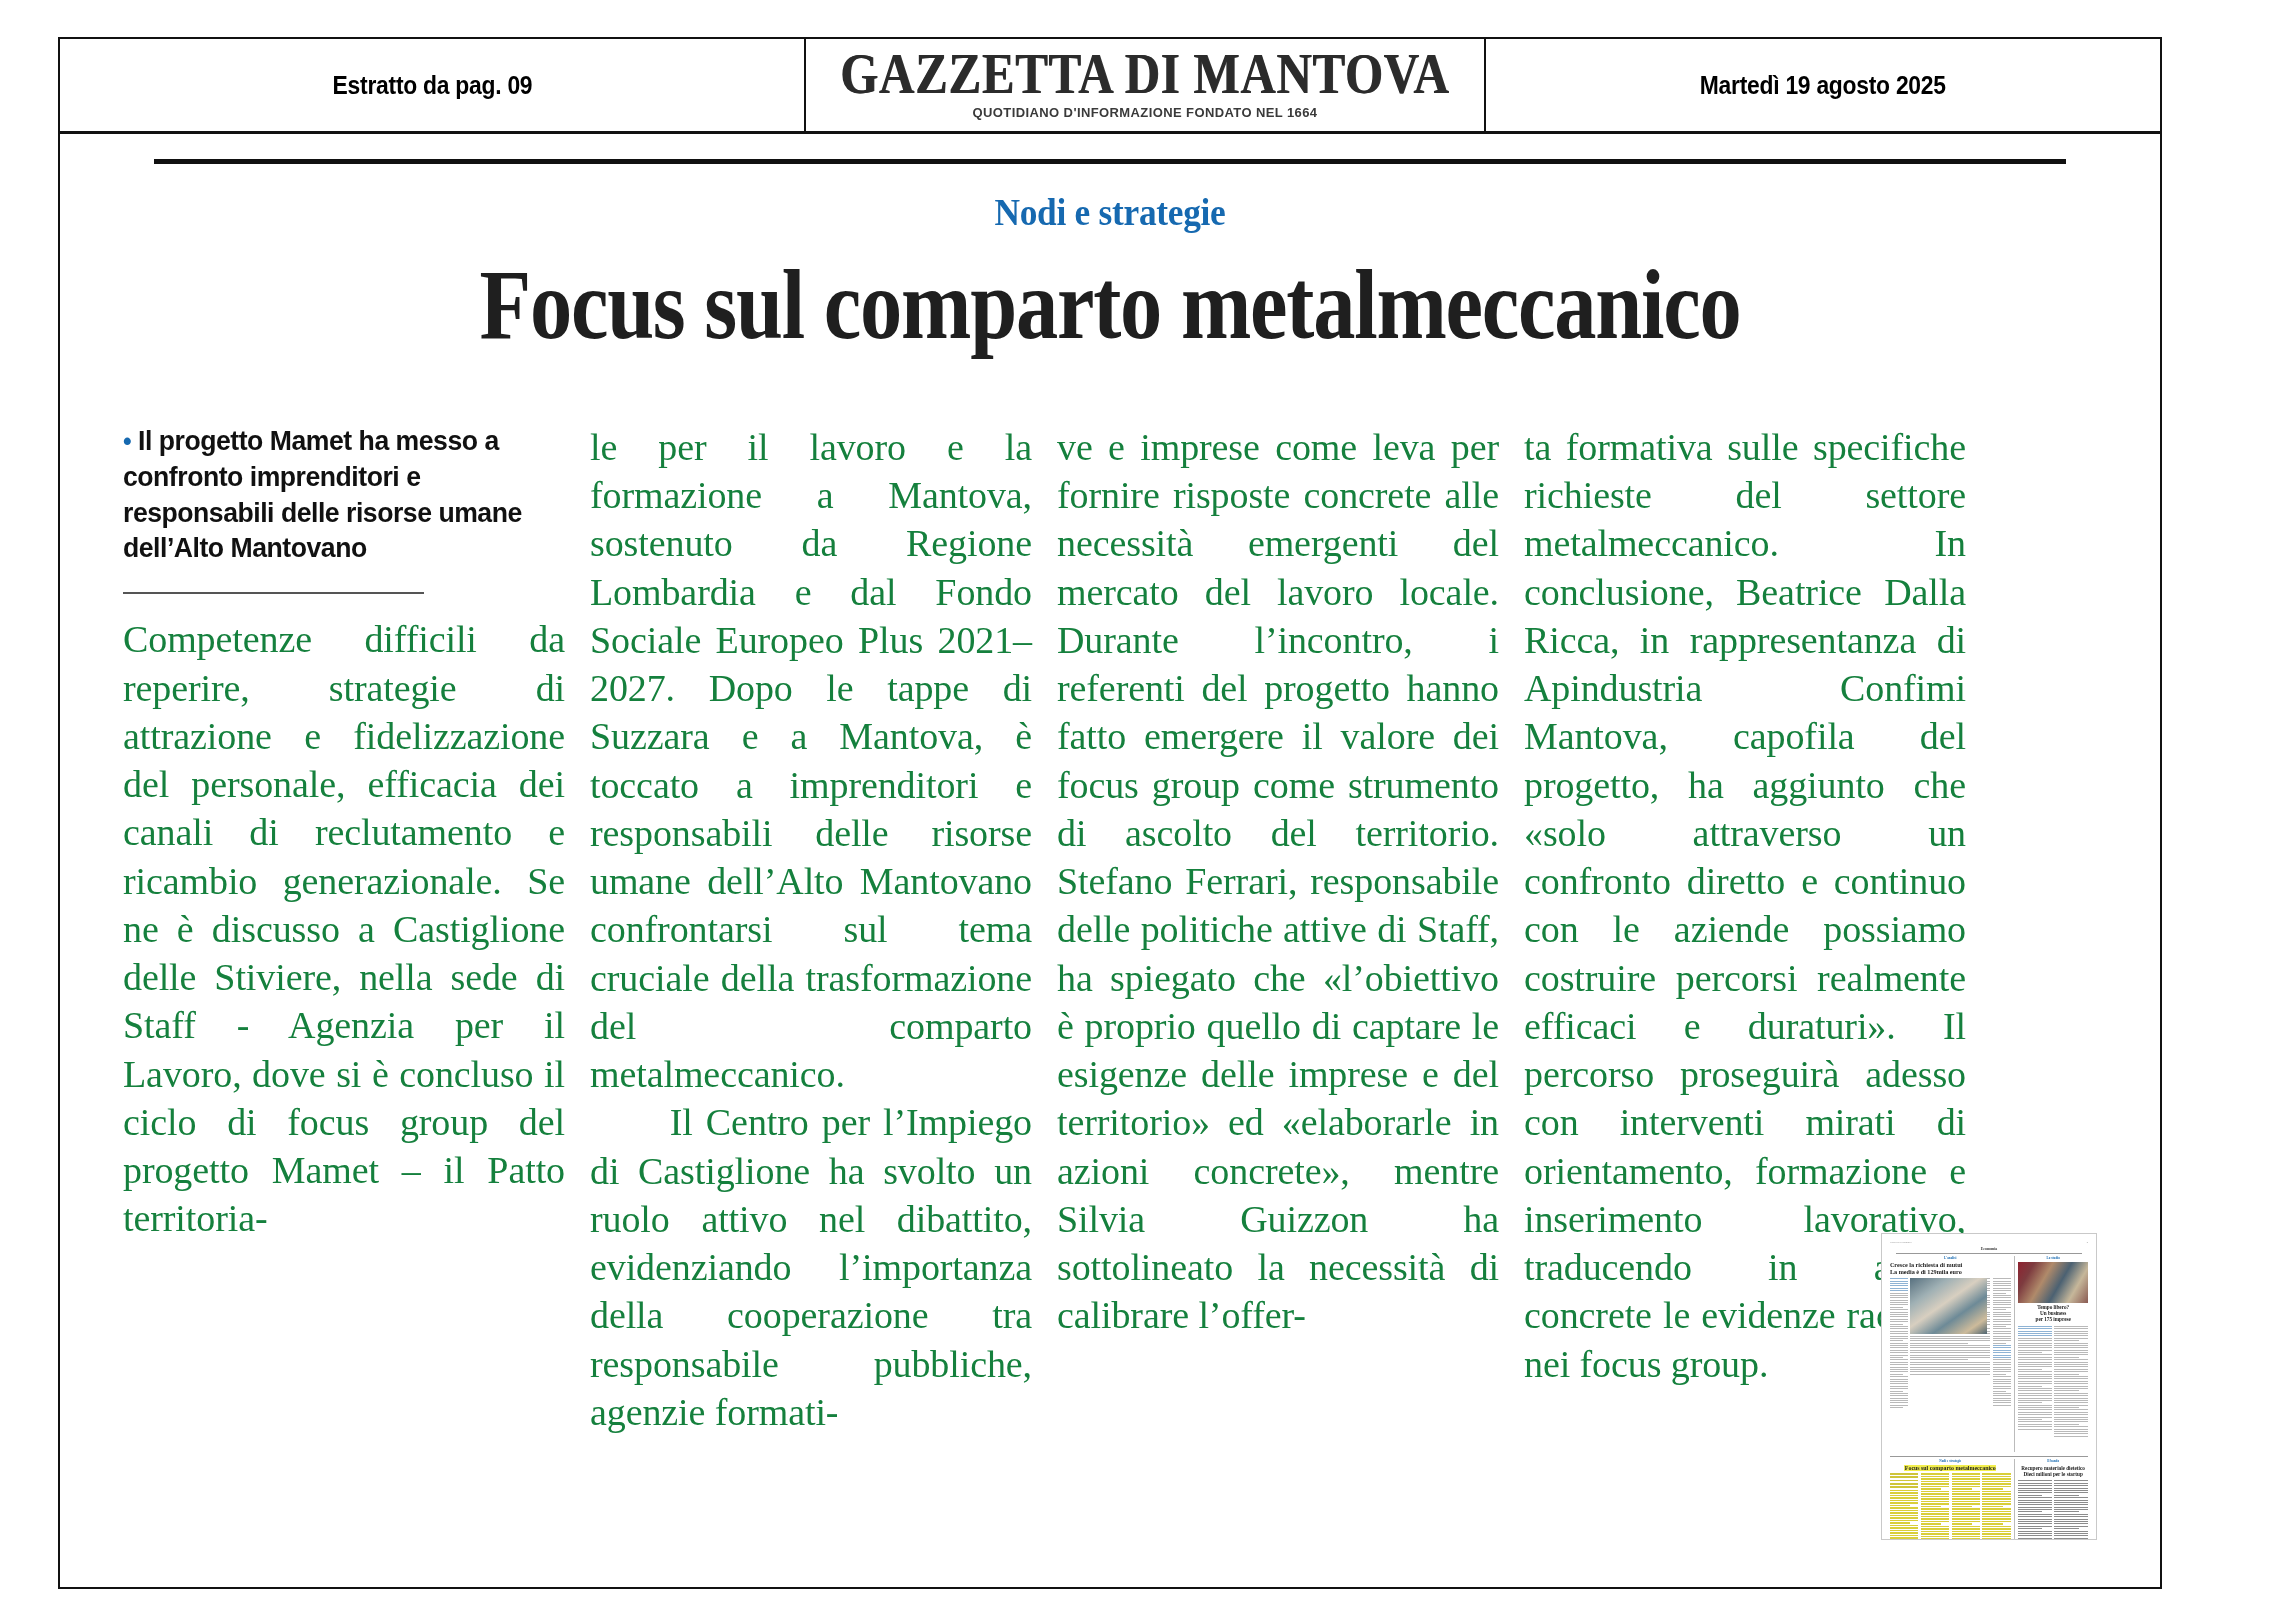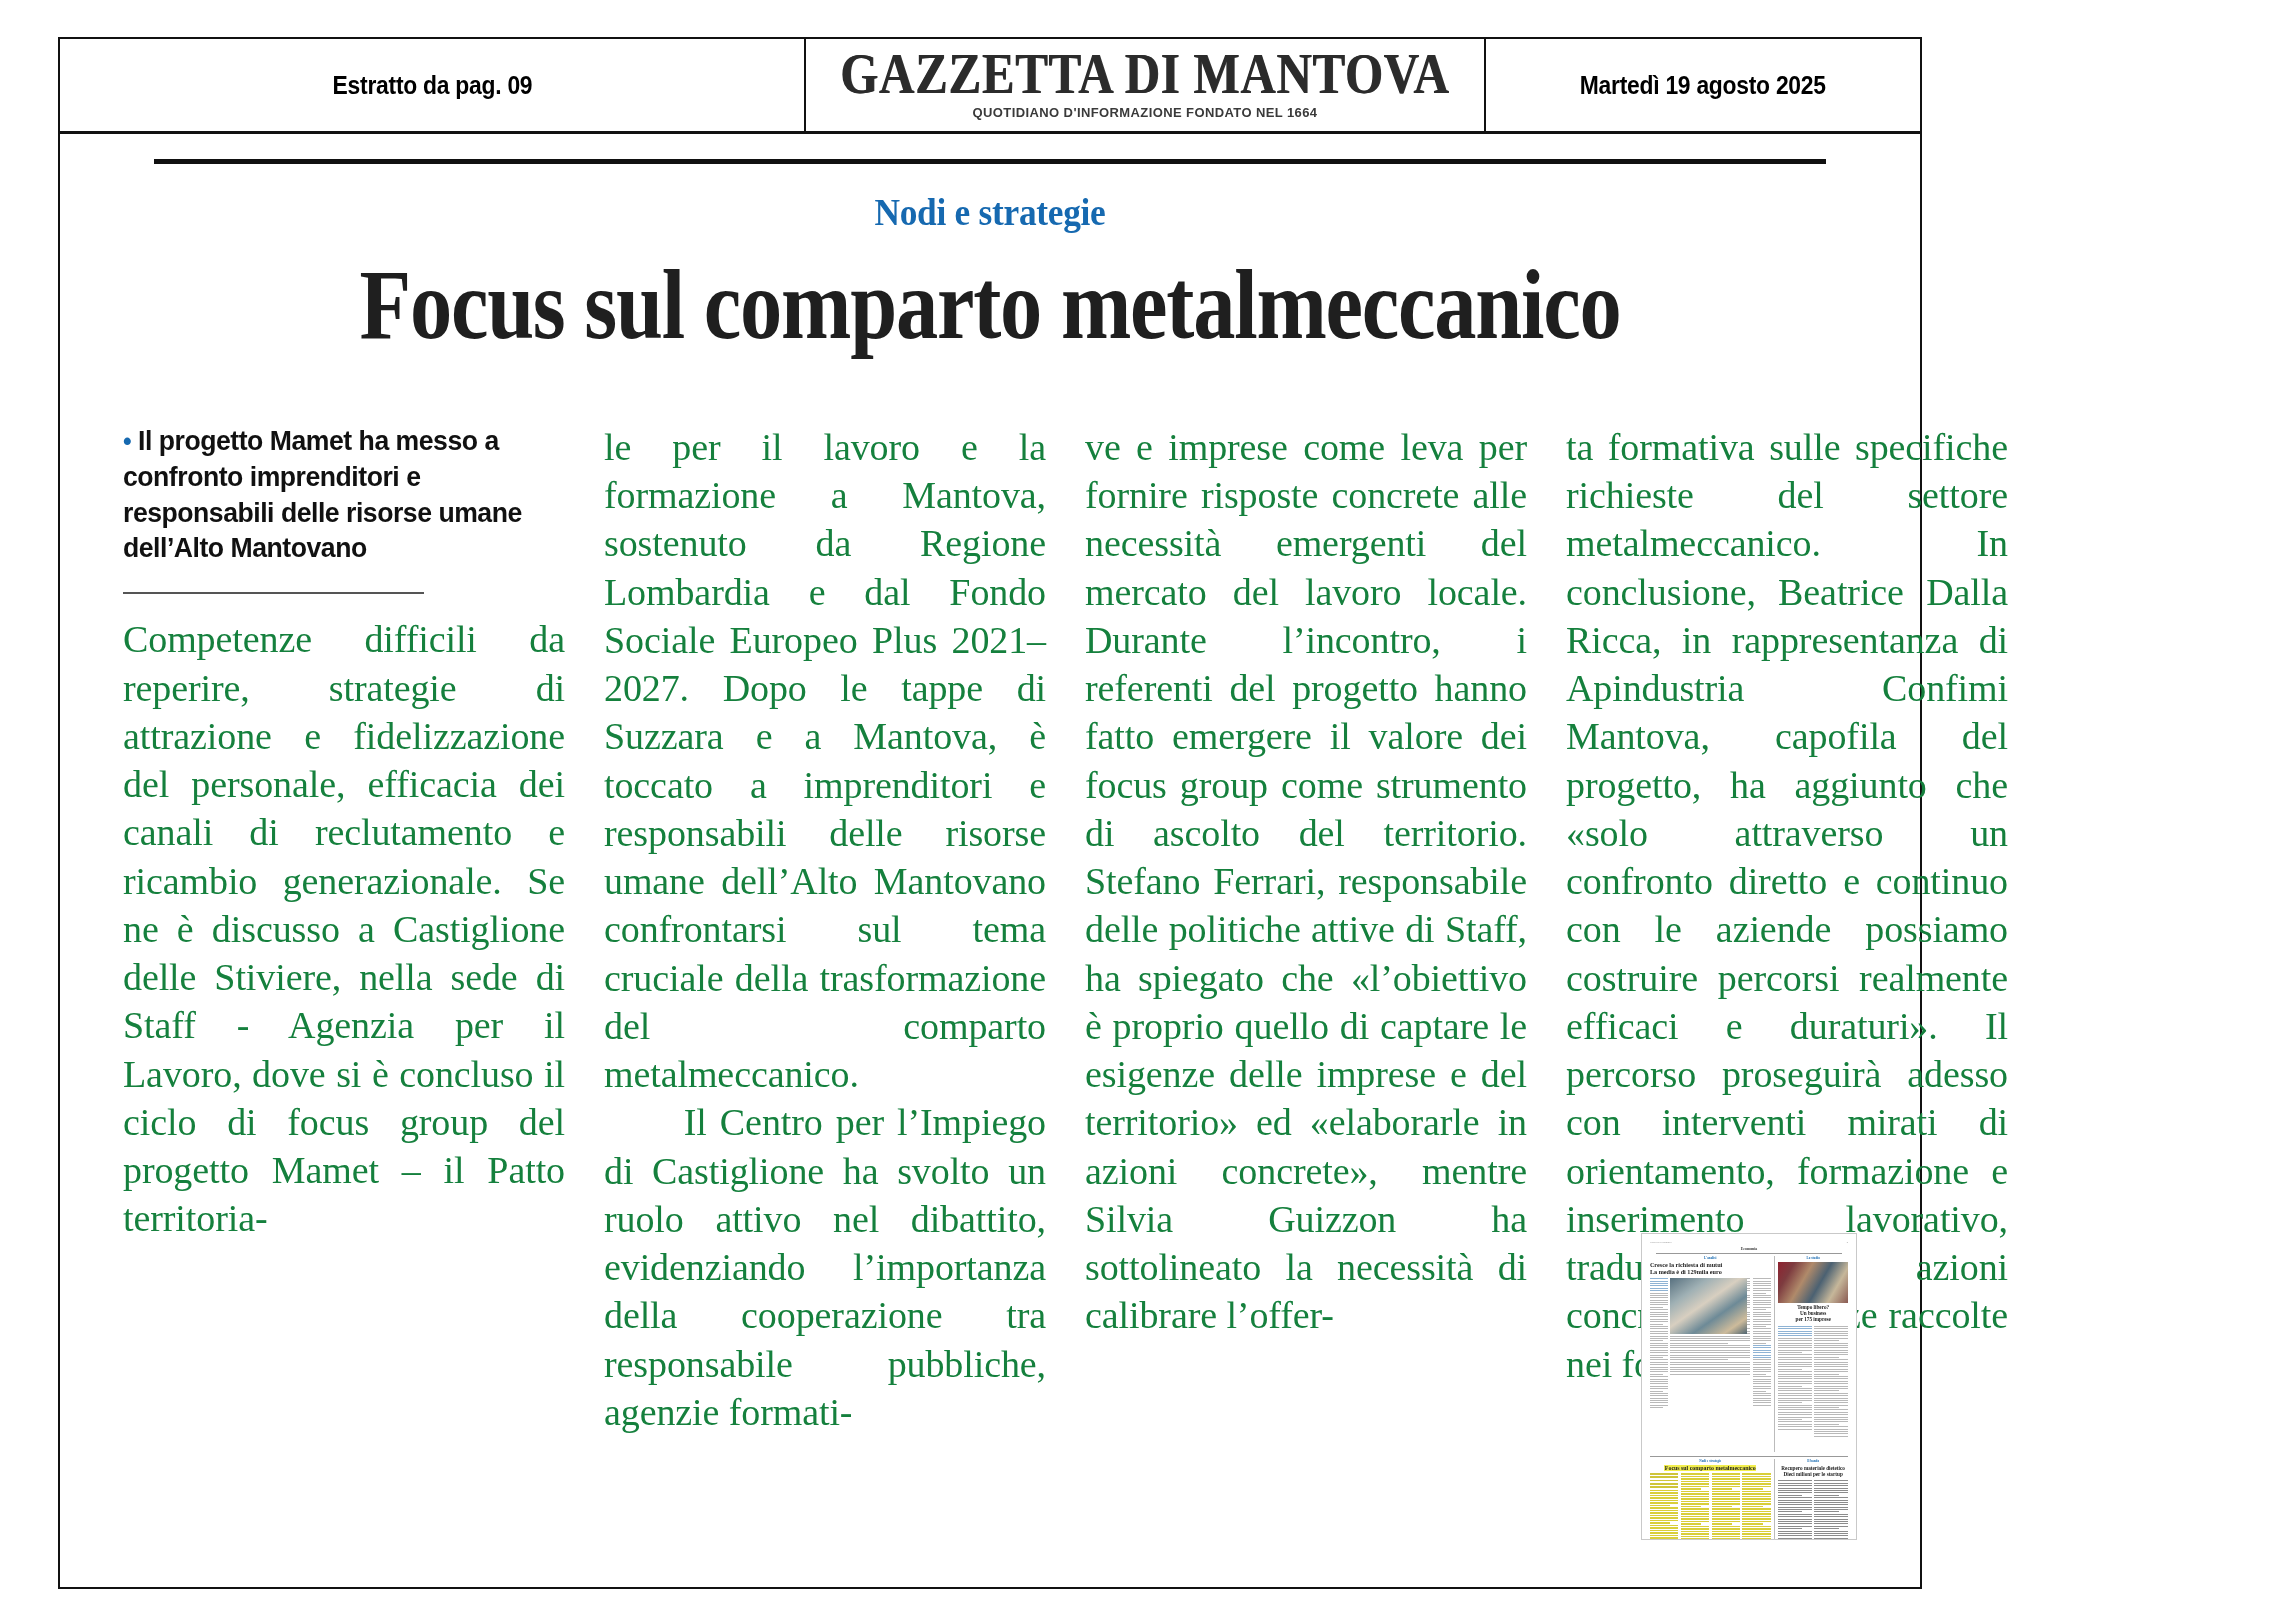--- a/index.html
+++ b/index.html
@@ -12,21 +12,21 @@
     height: 1623px;
     font-family: "Liberation Serif", serif;
     color: #1a1a1a;
     overflow: hidden;
   }
 
   .clipping {
     position: absolute;
     left: 58px;
     top: 37px;
-    width: 1864px;
+    width: 2104px;
     height: 1552px;
     border: 2.6px solid #111111;
     box-sizing: border-box;
     background: #ffffff;
   }
 
   
   .header-bar {
     display: flex;
     height: 92px;
@@ -112,21 +112,21 @@
     color: #1f1f1f;
     margin-top: 26px;
     transform: scaleX(0.96) scaleY(1.12);
   }
 
   
   .cols {
     display: flex;
     margin-top: 71px;
     padding: 0 34px;
-    gap: 39px;
+    gap: 25px;
   }
   .col {
     width: 442px;
     flex: 0 0 442px;
   }
 
   .lead {
     font-family: "Liberation Sans", sans-serif;
     font-weight: bold;
     font-size: 28px;

